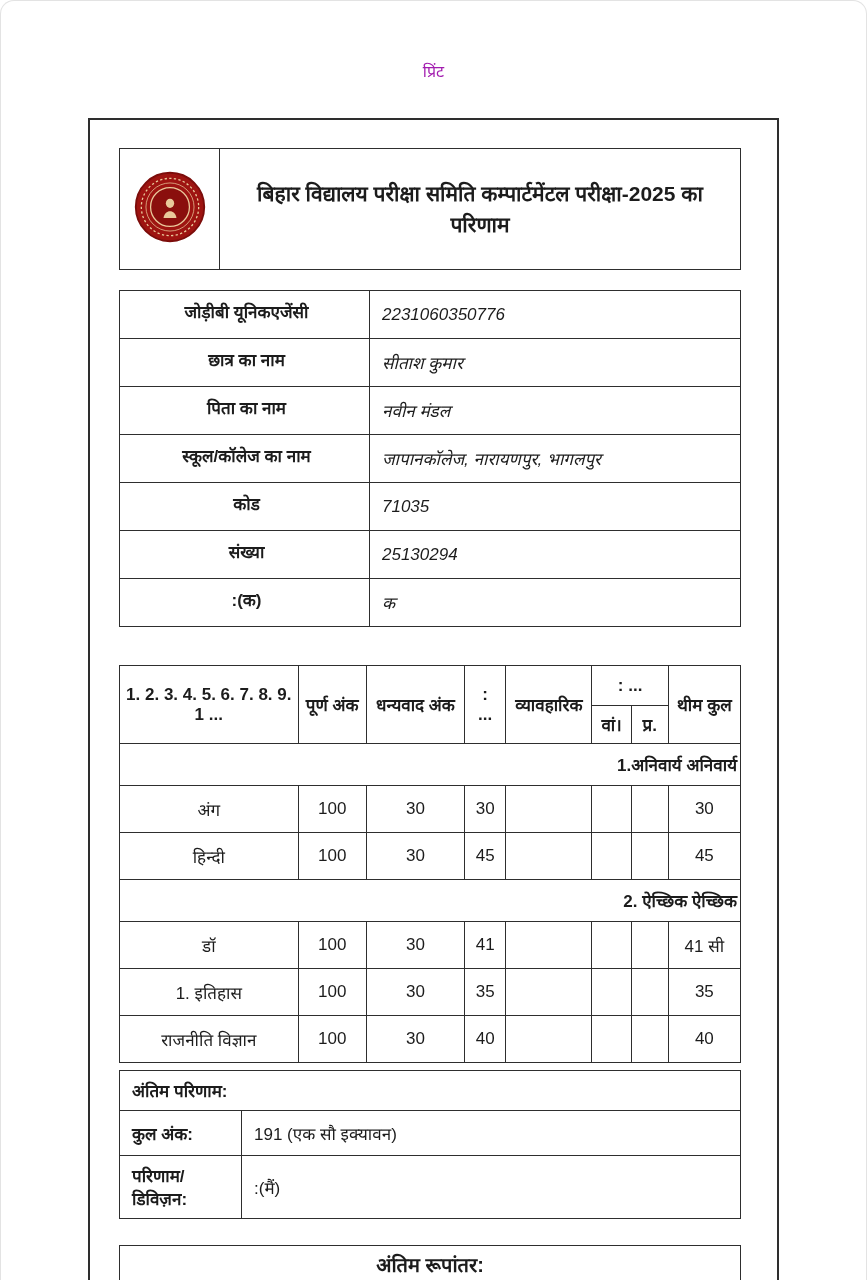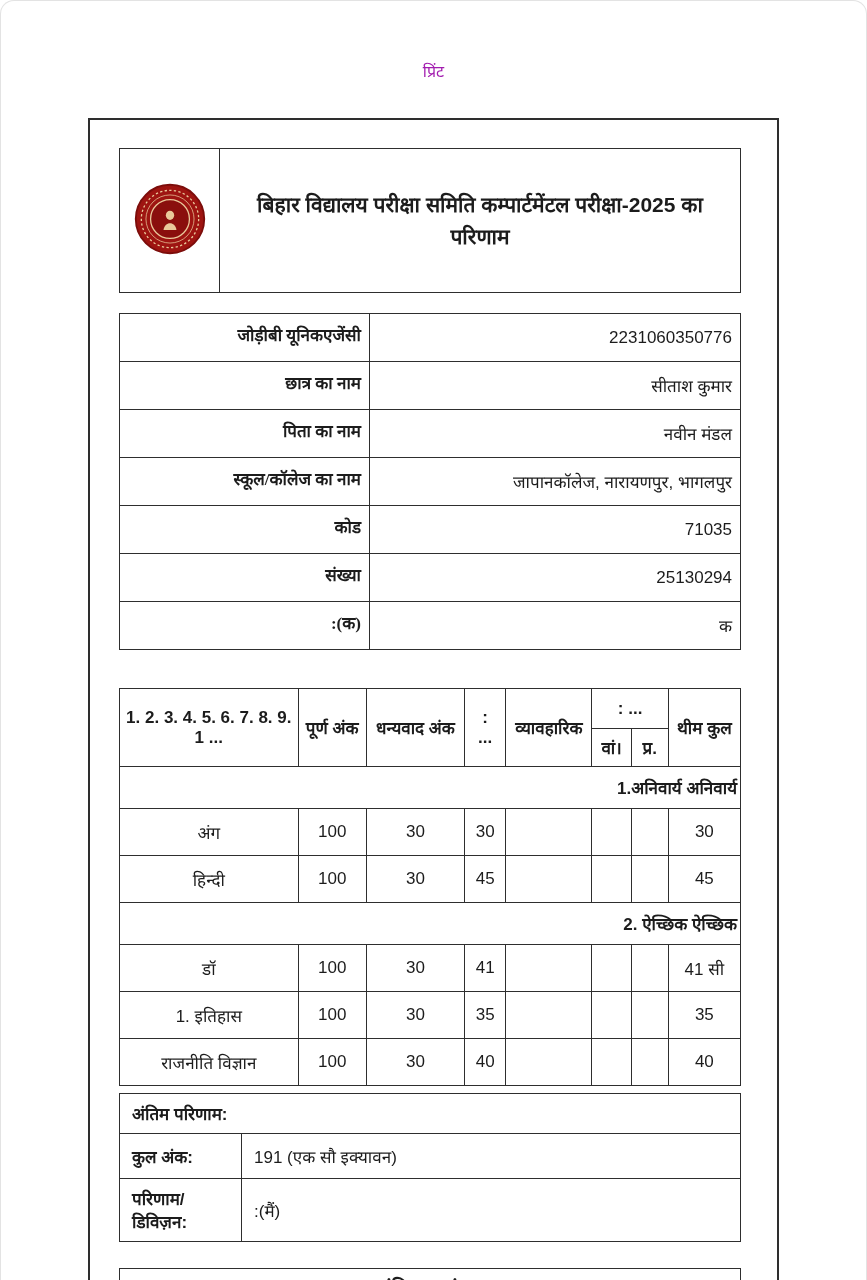--- a/index.html
+++ b/index.html
@@ -28,21 +28,21 @@
     position: absolute; left: 88px; top: 118px;
     width: 691px; height: 1210px;
     border: 2px solid #2e2e2e;
     background: #ffffff;
     padding: 28px 36px 0 29px;
   }
   
   .header-box {
     display: flex; align-items: stretch;
     border: 1.5px solid #2e2e2e;
-    height: 145px;
+    height: 122px;
   }
   .logo-cell {
     width: 100px; flex: 0 0 100px;
     border-right: 1.5px solid #2e2e2e;
     display: flex; align-items: center; justify-content: center;
   }
   .title-cell {
     flex: 1;
     display: flex; align-items: center; justify-content: center;
     text-align: center;
@@ -53,26 +53,26 @@
   table { border-collapse: collapse; width: 100%; table-layout: fixed; }
   th, td {
     border: 1.5px solid #2e2e2e;
     font-size: 17px;
     vertical-align: middle;
     overflow: hidden;
   }
   
   .info-table { margin-top: 20px; }
   .info-table th {
-    width: 250px; text-align: right; font-weight: 700;
-    padding: 9px 8px 15px 12px; height: 40px; font-family: Liberation Serif, serif;
+    width: 250px; text-align: center; font-weight: 700;
+    padding: 9px 8px 15px 12px; height: 40px;
   }
   .info-table td {
-    text-align: right; font-weight: 400;
-    padding: 9px 8px 9px 12px; height: 40px;
+    text-align: left; font-weight: 400;
+    padding: 9px 8px 9px 12px; height: 40px; font-style: italic;
   }
   
   .marks-table { margin-top: 38px; }
   .marks-table th {
     font-weight: 700; text-align: center; padding: 4px 3px;
   }
   .marks-table .hdr-r1 th { height: 40px; }
   .marks-table .hdr-r2 th { height: 38px; }
   .marks-table td { text-align: center; height: 47px; padding: 4px 3px; }
   .marks-table td.section-row {

